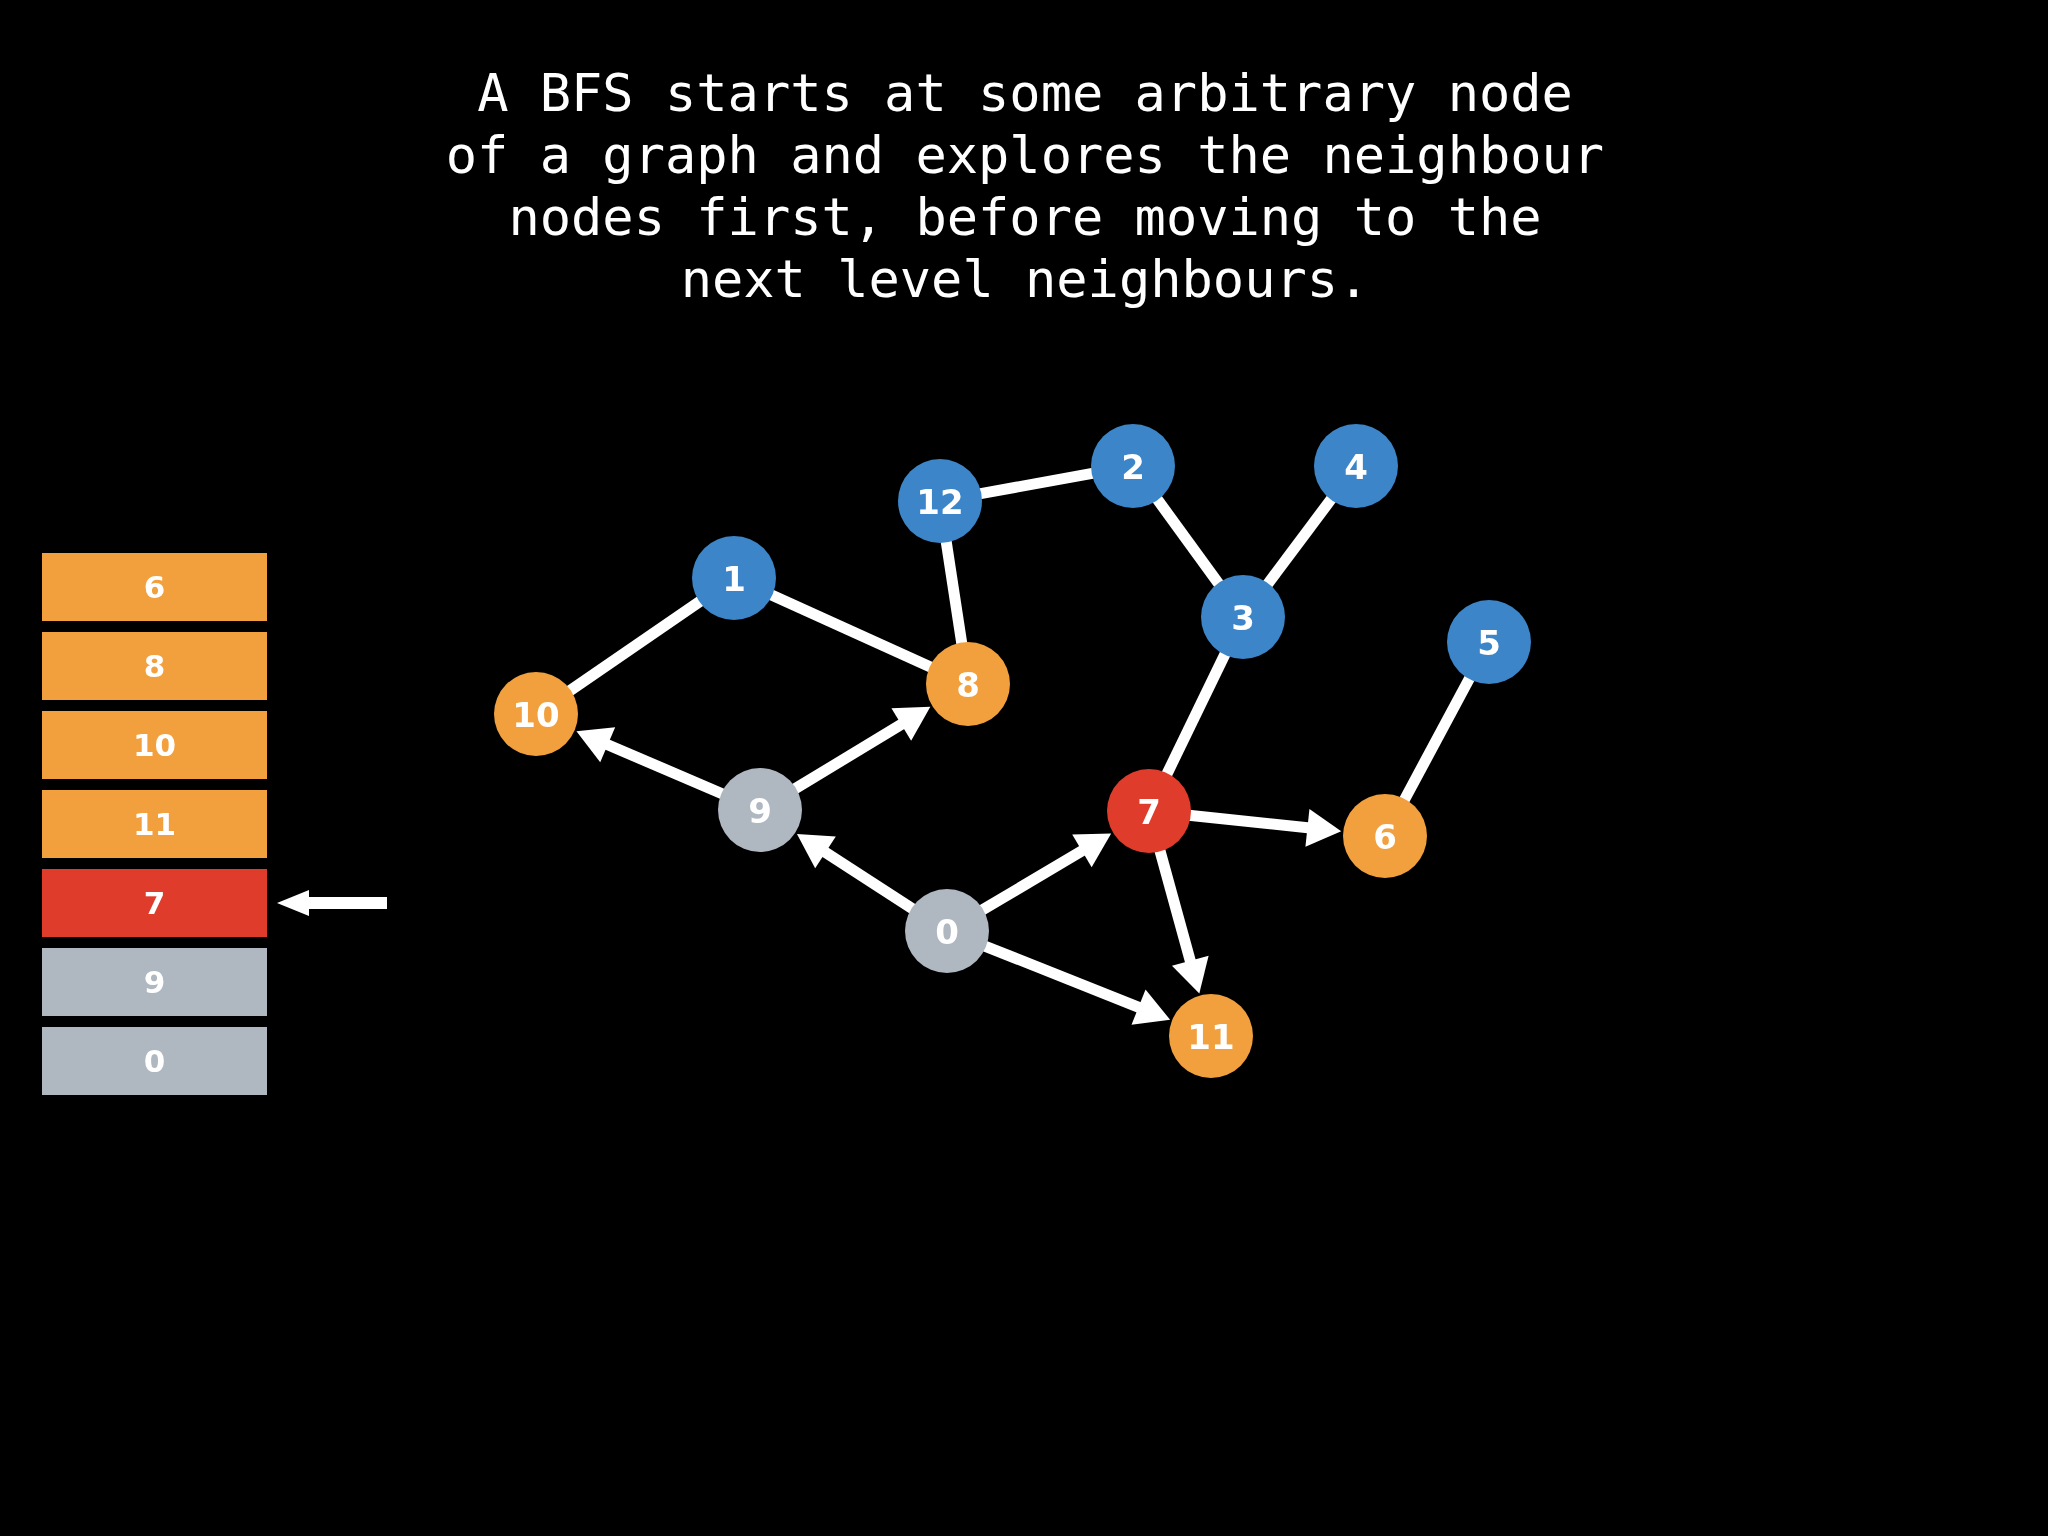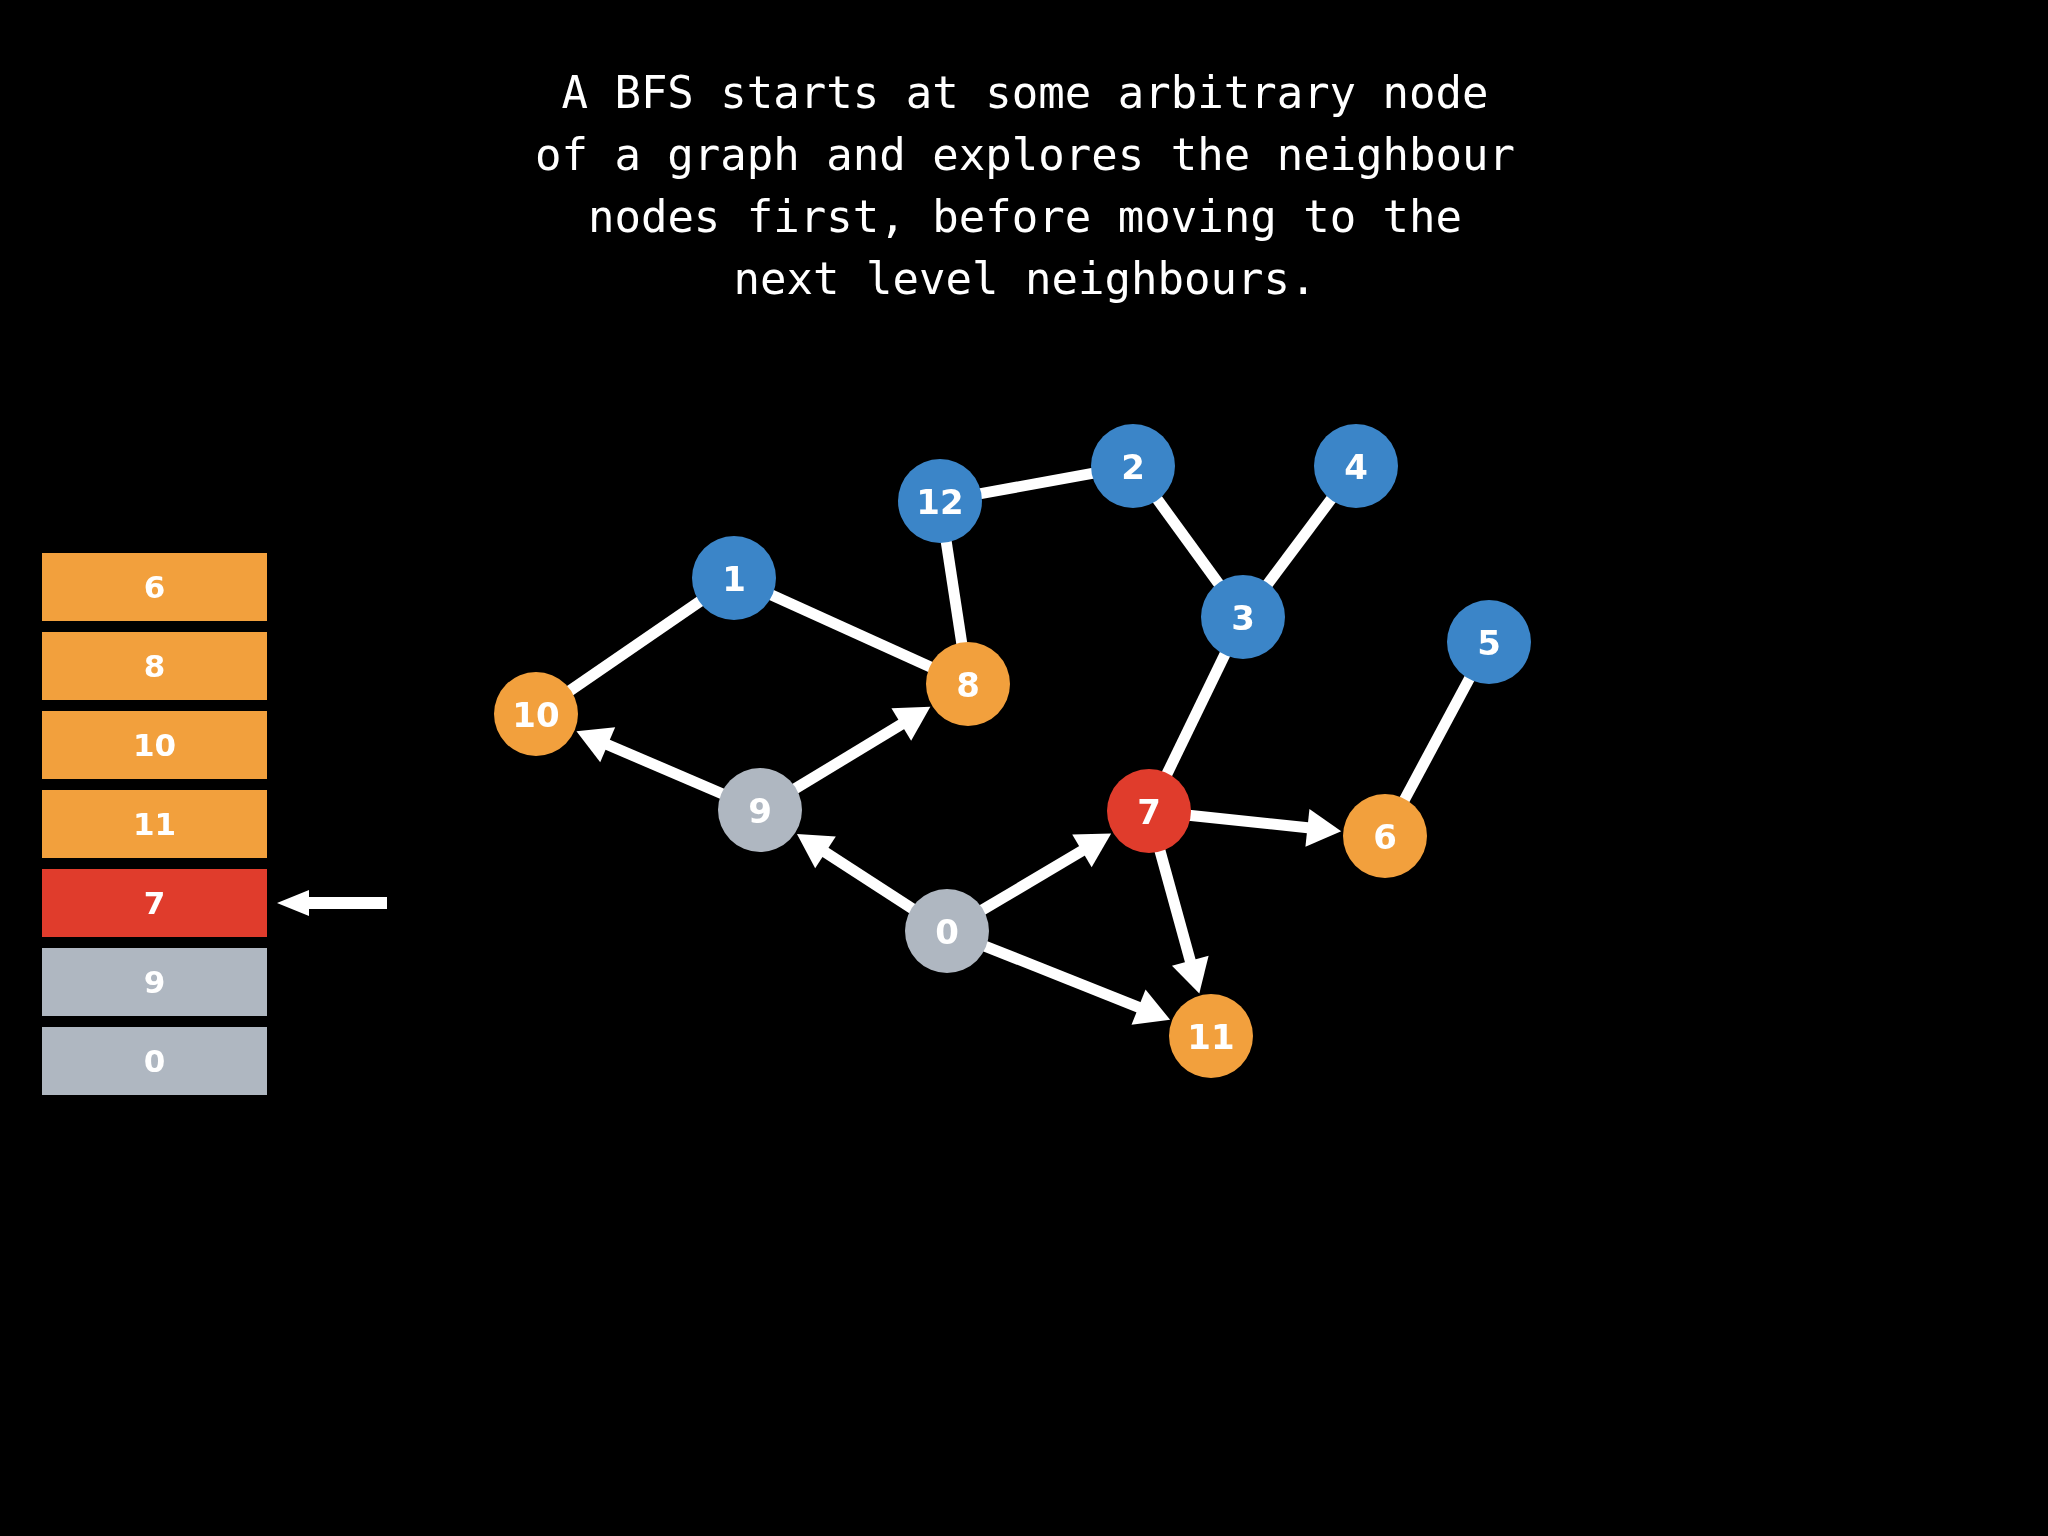--- a/index.html
+++ b/index.html
@@ -18,21 +18,21 @@
 
   
   #caption {
     position: absolute;
     left: 330px;
     top: 62px;
     width: 1390px;
     text-align: center;
     color: #ffffff;
     font-family: "DejaVu Sans Mono", monospace;
-    font-size: 44px;
+    font-size: 52px;
     line-height: 62px;
     letter-spacing: 0px;
     white-space: pre-line;
   }
 
   
   #queue {
     position: absolute;
     left: 42px;
     top: 553px;

